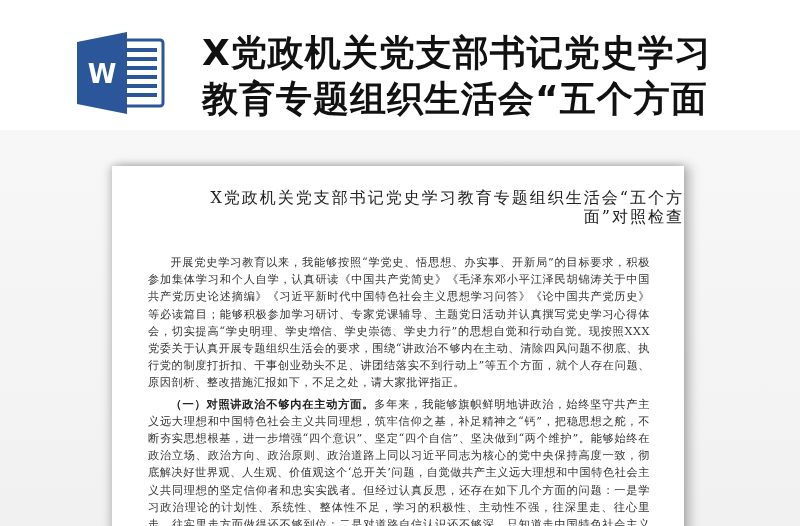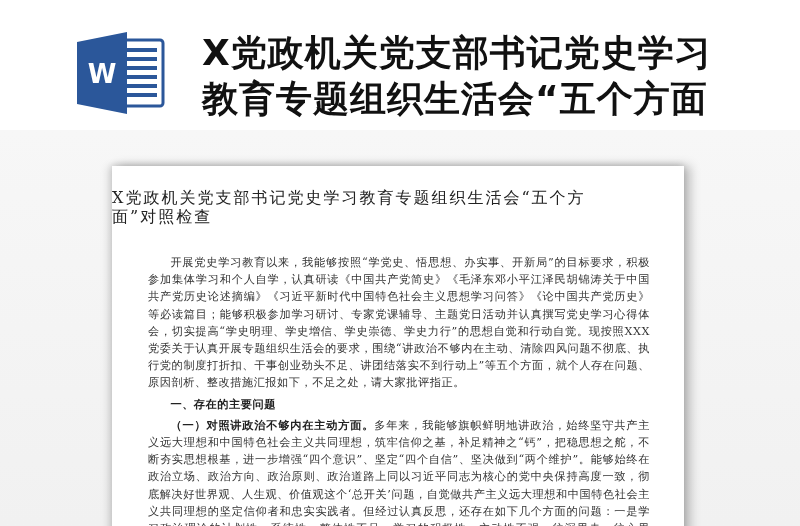--- a/index.html
+++ b/index.html
@@ -24,21 +24,21 @@
     font-family: "DejaVu Sans", sans-serif;
     font-size: 36px; line-height: 46px; color: #111;
     font-weight: bold; letter-spacing: 1px; white-space: nowrap;
   }
   .page {
     position: absolute; left: 112px; top: 166px; width: 572px; height: 380px;
     background: #ffffff;
     box-shadow: 6px 0 10px rgba(0,0,0,0.25), -4px 0 8px rgba(0,0,0,0.12), 0 -2px 6px rgba(0,0,0,0.08);
   }
   .doc-title {
-    position: absolute; left: 0; width: 572px; text-align: left;
+    position: absolute; left: 0; width: 572px; text-align: right;
     font-size: 16px; color: #222; letter-spacing: 2px;
   }
   .doc-title.l1 { top: 22px; }
   .doc-title.l2 { top: 41px; }
   .body-text {
     position: absolute; left: 32px; top: 84px; width: 510px;
     font-size: 11.2px; line-height: 17.2px; color: #333; letter-spacing: 0.55px;
   }
   .body-text p { margin: 4px; text-indent: 2em; text-align: justify; }
   .heading { font-weight: bold; color: #222; }
@@ -65,16 +65,15 @@
   </div>
 </div>
 
 <div class="stage"></div>
 
 <div class="page">
   <div class="doc-title l1">X党政机关党支部书记党史学习教育专题组织生活会“五个方</div>
   <div class="doc-title l2">面”对照检查</div>
   <div class="body-text">
     <p>开展党史学习教育以来，我能够按照“学党史、悟思想、办实事、开新局”的目标要求，积极参加集体学习和个人自学，认真研读《中国共产党简史》《毛泽东邓小平江泽民胡锦涛关于中国共产党历史论述摘编》《习近平新时代中国特色社会主义思想学习问答》《论中国共产党历史》等必读篇目；能够积极参加学习研讨、专家党课辅导、主题党日活动并认真撰写党史学习心得体会，切实提高“学史明理、学史增信、学史崇德、学史力行”的思想自觉和行动自觉。现按照XXX党委关于认真开展专题组织生活会的要求，围绕“讲政治不够内在主动、清除四风问题不彻底、执行党的制度打折扣、干事创业劲头不足、讲团结落实不到行动上”等五个方面，就个人存在问题、原因剖析、整改措施汇报如下，不足之处，请大家批评指正。</p>
-    <p class="heading">一、存在的主要问题</p>
     <p><span class="sub-lead">（一）对照讲政治不够内在主动方面。</span><span>多年来，我能够旗帜鲜明地讲政治，始终坚守共产主义远大理想和中国特色社会主义共同理想，筑牢信仰之基，补足精神之“钙”，把稳思想之舵，不断夯实思想根基，进一步增强“四个意识”、坚定“四个自信”、坚决做到“两个维护”。能够始终在政治立场、政治方向、政治原则、政治道路上同以习近平同志为核心的党中央保持高度一致，彻底解决好世界观、人生观、价值观这个‘总开关’问题，自觉做共产主义远大理想和中国特色社会主义共同理想的坚定信仰者和忠实实践者。但经过认真反思，还存在如下几个方面的问题：一是学习政治理论的计划性、系统性、整体性不足，学习的积极性、主动性不强，往深里走、往心里走、往实里走方面做得还不够到位；二是对道路自信认识还不够深，只知道走中国特色社会主义道路对是正确的，但“为什么”、“怎么走”还知之不够多，理解不</span></p>
   </div>
 </div>
 
 </body></html>

